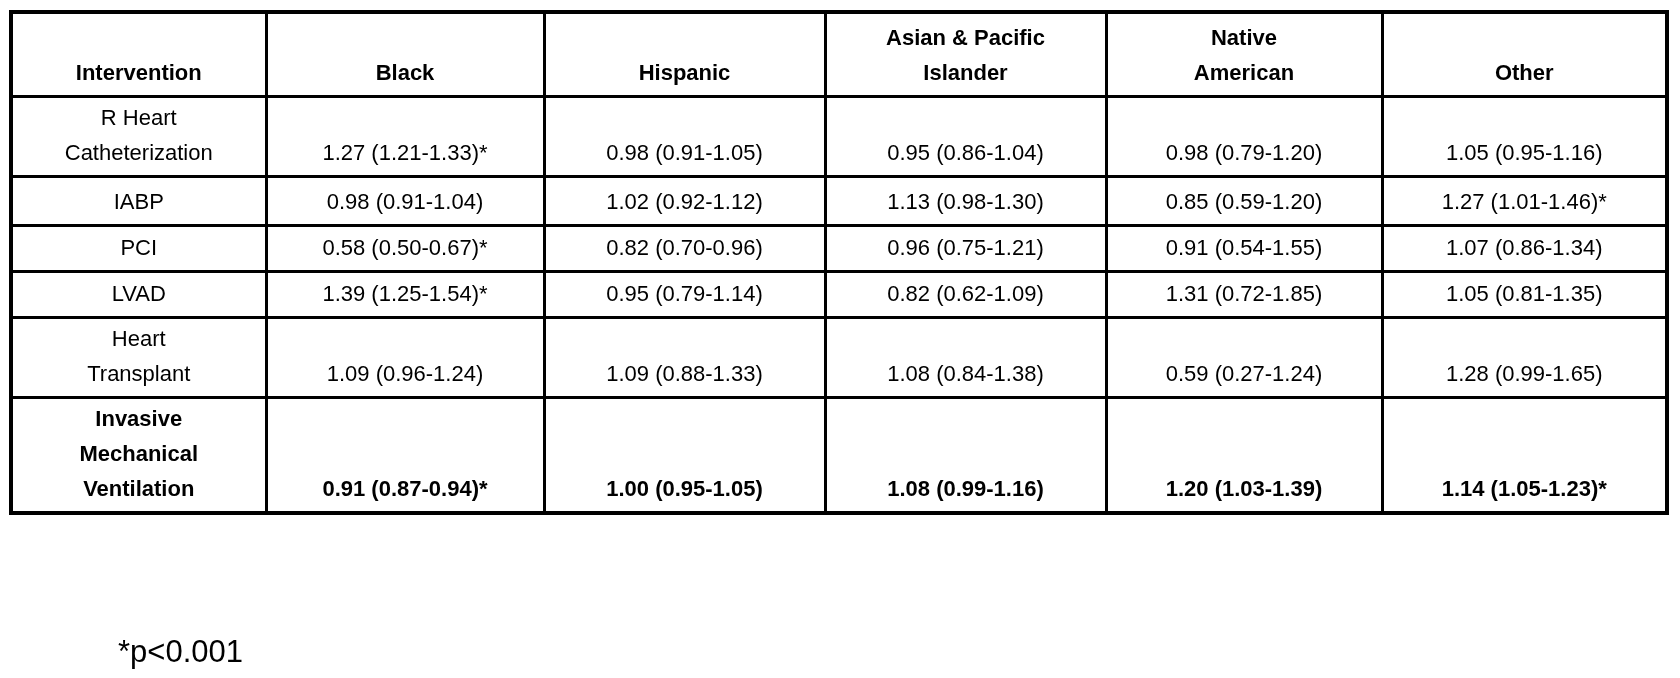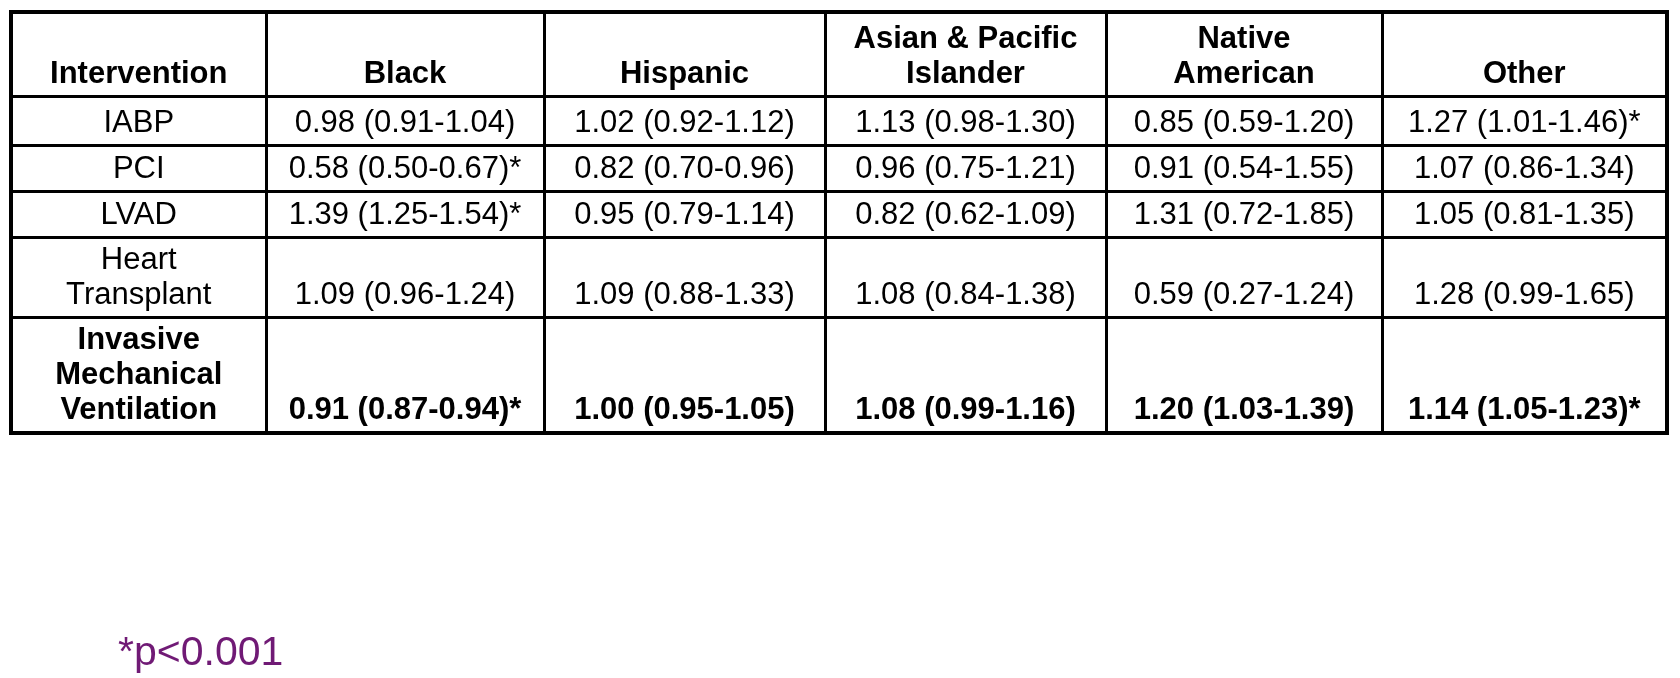--- a/index.html
+++ b/index.html
@@ -26,42 +26,42 @@
   .or-table col.c0 { width: 255px; }
   .or-table col.c1 { width: 278px; }
   .or-table col.c2 { width: 281px; }
   .or-table col.c3 { width: 281px; }
   .or-table col.c4 { width: 276px; }
   .or-table col.c5 { width: 285px; }
   .or-table th, .or-table td {
     border: 3px solid #000000;
     vertical-align: bottom;
     text-align: center;
-    font-size: 31px;
+    font-size: 22px;
     line-height: 35px;
     padding: 2px 4px 5px 4px;
     white-space: pre-line;
     overflow: hidden;
   }
   .or-table th {
     font-weight: bold;
   }
   tr.rh-header { height: 84px; }
   tr.rh-two    { height: 70px; }
   tr.rh-one    { height: 46px; }
   tr.rh-iabp   { height: 49px; }
   tr.rh-twoB   { height: 74px; }
   tr.rh-three  { height: 116px; font-weight: bold; }
   .footnote {
     position: absolute;
     left: 118px;
     top: 634px;
-    font-size: 41px;
+    font-size: 31px;
     line-height: 35px;
-    color: #701a75;
+    color: #000000;
   }
 </style>
 </head>
 <body>
 
 <div class="page">
 
   <table class="or-table">
     <colgroup>
       <col class="c0">
@@ -77,20 +77,29 @@
         <th>Black</th>
         <th>Hispanic</th>
         <th>Asian &amp; Pacific
 Islander</th>
         <th>Native
 American</th>
         <th>Other</th>
       </tr>
     </thead>
     <tbody>
+      <tr class="rh-two">
+        <td>R Heart
+Catheterization</td>
+        <td>1.27 (1.21-1.33)*</td>
+        <td>0.98 (0.91-1.05)</td>
+        <td>0.95 (0.86-1.04)</td>
+        <td>0.98 (0.79-1.20)</td>
+        <td>1.05 (0.95-1.16)</td>
+      </tr>
       <tr class="rh-iabp">
         <td>IABP</td>
         <td>0.98 (0.91-1.04)</td>
         <td>1.02 (0.92-1.12)</td>
         <td>1.13 (0.98-1.30)</td>
         <td>0.85 (0.59-1.20)</td>
         <td>1.27 (1.01-1.46)*</td>
       </tr>
       <tr class="rh-one">
         <td>PCI</td>

